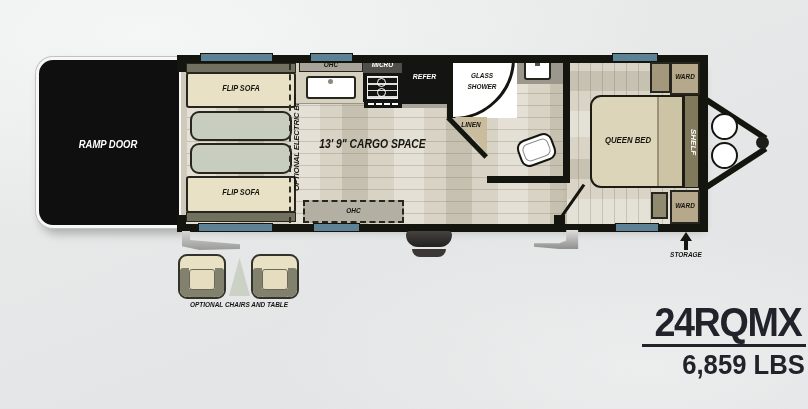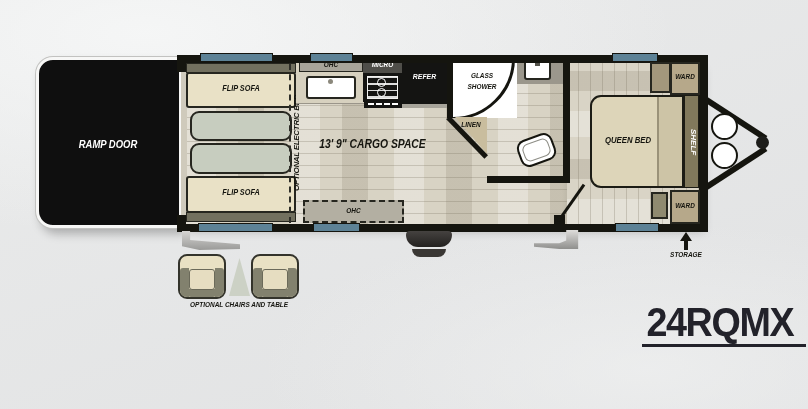--- a/index.html
+++ b/index.html
@@ -40,21 +40,21 @@
          background:#ffffff; border:2.5px solid #15150f; }
   .chair{ position:absolute; width:48px; height:45px; background:#e9e1c4;
           border:2.5px solid #33332b; border-radius:9px; }
   .chair .arm-l{ position:absolute; left:0; top:12px; bottom:0; width:9px; background:#82816e; border-radius:3px 0 0 7px; }
   .chair .arm-r{ position:absolute; right:0; top:12px; bottom:0; width:9px; background:#82816e; border-radius:0 3px 7px 0; }
   .chair .front{ position:absolute; left:5px; right:5px; bottom:0; height:8px; background:#82816e; border-radius:0 0 6px 6px; }
   .chair .seat{ position:absolute; left:9px; right:9px; top:13px; bottom:7px; background:#e6ddc1; border:1px solid #6b6a5a; border-radius:3px; }
   .toilet{ position:absolute; left:518px; top:136px; width:37px; height:28px;
            background:#fff; border:2.5px solid #15150f; border-radius:9px; transform:rotate(-20deg); }
   .toilet .in{ position:absolute; inset:3px; border:1.5px solid #8e8e86; border-radius:6px; }
-  .title{ position:absolute; left:640px; top:301px; width:168px; text-align:left; color:#22222a; }
+  .title{ position:absolute; left:640px; top:301px; width:168px; text-align:right; color:#22222a; }
   .model{ font-size:41px; font-weight:bold; letter-spacing:-1.5px; display:inline-block;
           transform:scaleX(.92); transform-origin:center; line-height:1.05; }
   .tline{ border-top:3.5px solid #22222a; margin:0 2px 3px 2px; }
   .dry{ font-size:20px; color:#3e3e46; display:inline-block; transform:scaleX(.95); line-height:1.1; }
   .lbs{ font-size:27px; font-weight:bold; display:inline-block; transform:scaleX(.95); line-height:1.15; }
 </style>
 </head>
 <body>
 
 <div class="stage">
@@ -190,15 +190,16 @@
     <div class="arm-l"></div>
       <div class="arm-r"></div>
       <div class="front"></div>
       <div class="seat"></div>
   </div>
   <div class="lbl" style="left:159px;top:301px;width:160px;font-size:7.5px;">OPTIONAL CHAIRS AND TABLE</div>
 
   <div class="title">
     <div><span class="model">24RQMX</span></div>
     <div class="tline"></div>
+    <div><span class="lbs">6,859 LBS</span></div>
   </div>
 
 </div>
 
 </body></html>

